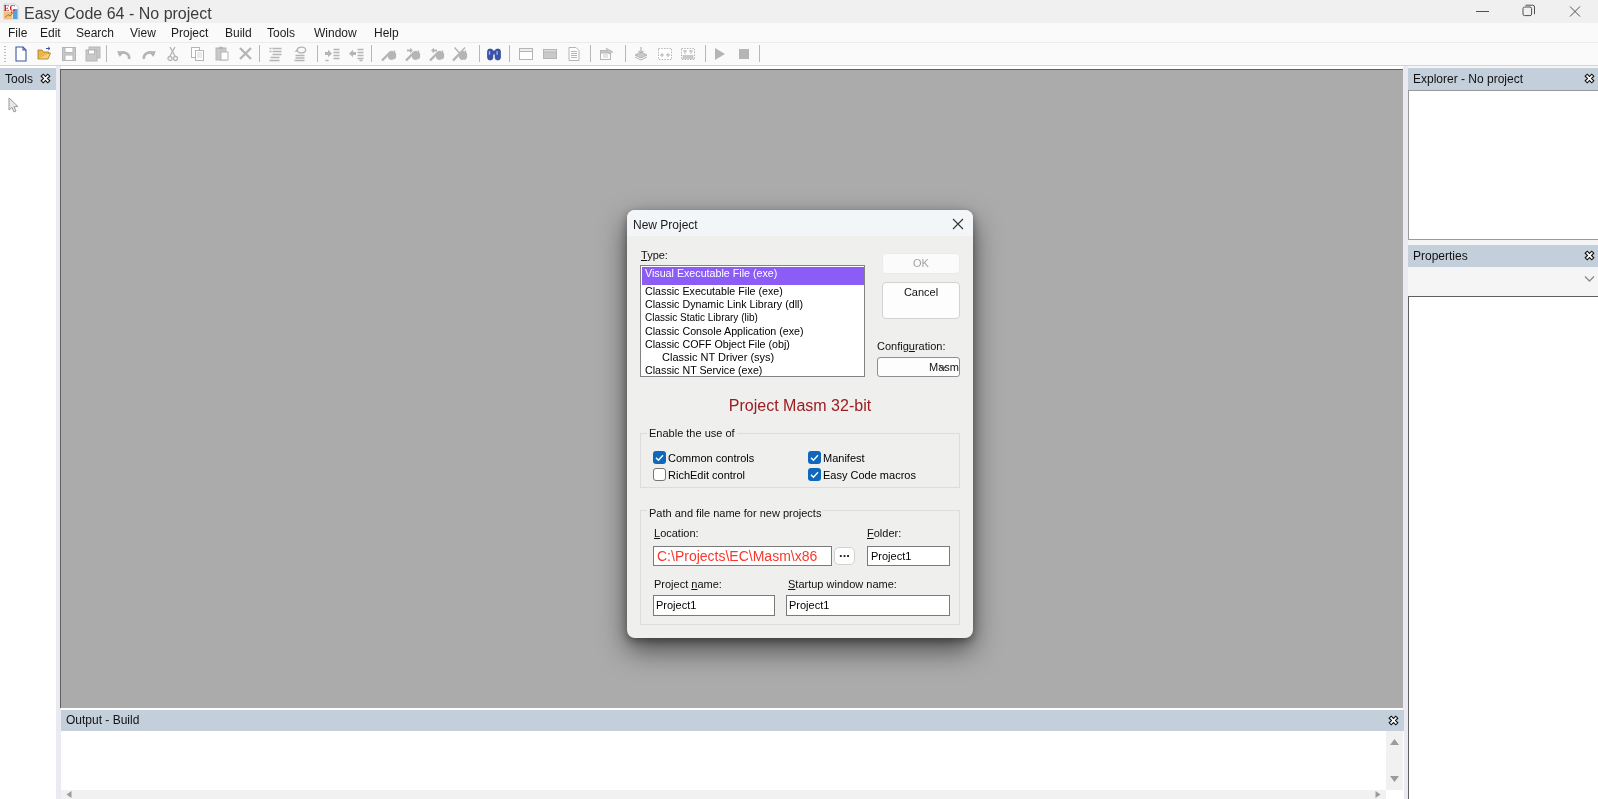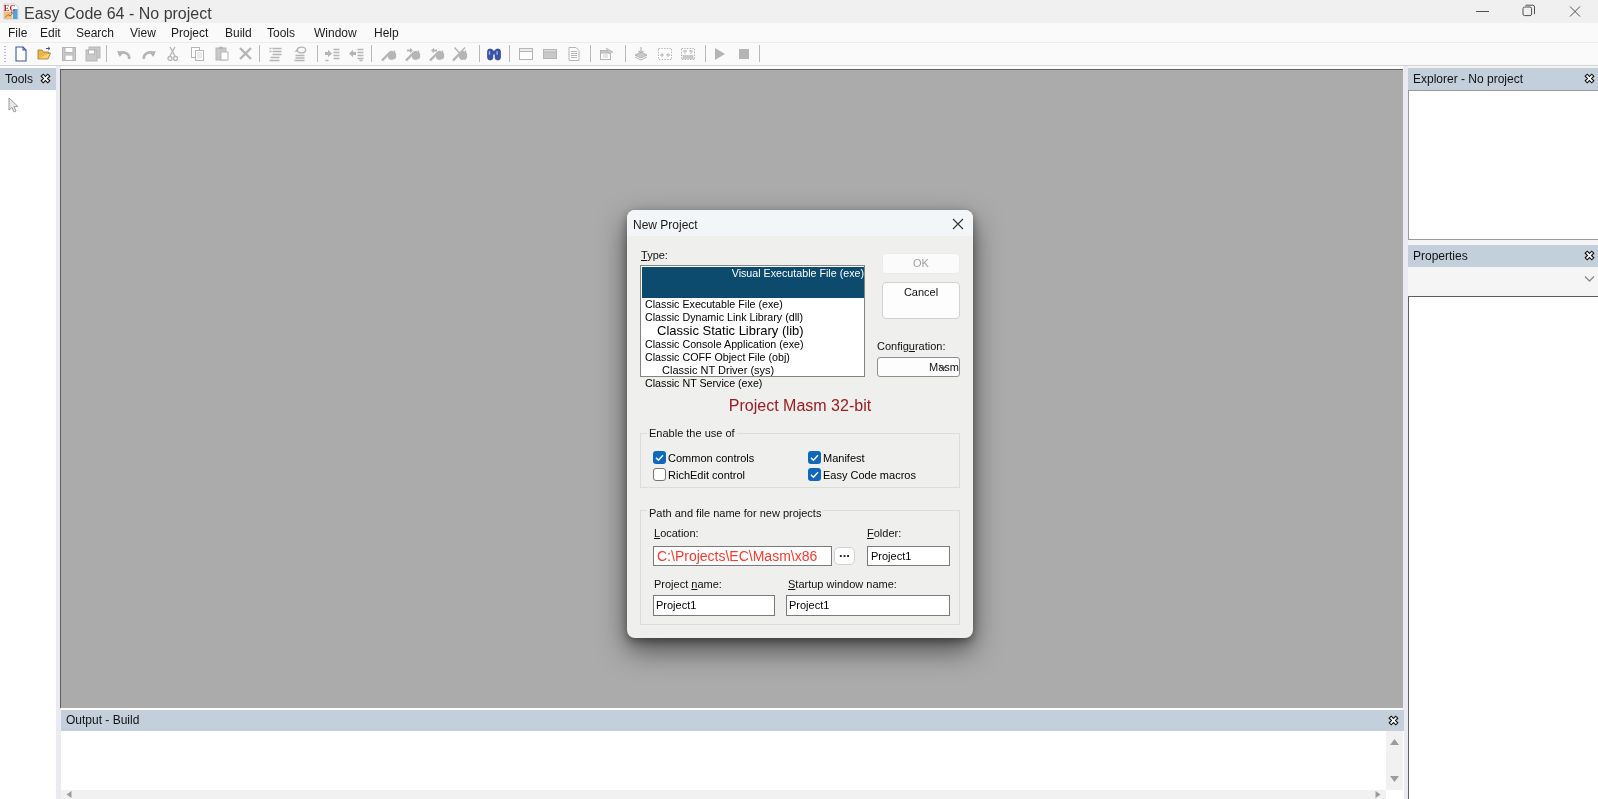--- a/index.html
+++ b/index.html
@@ -247,24 +247,24 @@
 <div class="abs" id="dialog" style="left:627px;top:210px;width:346px;height:428px;background:#efefed;border-radius:8px;box-shadow:0 12px 28px rgba(0,0,0,0.55), 0 3px 9px rgba(0,0,0,0.35);overflow:hidden;">
   <div style="position:absolute;left:0;top:0;width:100%;height:26px;background:#f3f6f9;"></div>
   <div style="position:absolute;left:6px;top:8px;font-size:12px;color:#1a1a1a;">New Project</div>
   <svg style="position:absolute;left:325px;top:8px;" width="12" height="12" viewBox="0 0 12 12">
       <path d="M1 1 L11 11 M11 1 L1 11" stroke="#333" stroke-width="1.1"></path>
     </svg>
 
   <div style="position:absolute;left:14px;top:39px;font-size:11px;color:#111;"><span style="text-decoration:underline">T</span>ype:</div>
 
   <div style="position:absolute;left:13px;top:55px;width:225px;height:112px;background:#fff;border:1.5px solid #828282;padding:1px 0 0 1px;">
-    <div style="height:31px;background:#0c4a6e;color:#fff;font-size:10.7px;line-height:13px;padding-left:3px;text-align:right;">Visual Executable File (exe)</div>
+    <div style="height:18px;background:#8b5cf6;color:#fff;font-size:10.7px;line-height:13px;padding-left:3px;">Visual Executable File (exe)</div>
     <div style="height:13.2px;font-size:10.7px;line-height:13px;padding-left:3px;color:#000;">Classic Executable File (exe)</div>
     <div style="height:13.2px;font-size:10.7px;line-height:13px;padding-left:3px;color:#000;">Classic Dynamic Link Library (dll)</div>
-    <div style="height:13.2px;font-size:13px;line-height:13px;padding-left:15px;color:#000;">Classic Static Library (lib)</div>
+    <div style="height:13.2px;font-size:10px;line-height:13px;padding-left:3px;color:#000;">Classic Static Library (lib)</div>
     <div style="height:13.2px;font-size:10.7px;line-height:13px;padding-left:3px;color:#000;">Classic Console Application (exe)</div>
     <div style="height:13.2px;font-size:10.7px;line-height:13px;padding-left:3px;color:#000;">Classic COFF Object File (obj)</div>
     <div style="height:13.2px;font-size:11px;line-height:13px;padding-left:20px;color:#000;">Classic NT Driver (sys)</div>
     <div style="height:13.2px;font-size:10.7px;line-height:13px;padding-left:3px;color:#000;">Classic NT Service (exe)</div>
   </div>
 
   <div style="position:absolute;left:255px;top:43px;width:78px;height:21px;background:#fbfbfb;border:1px solid #ebebeb;border-radius:4px;font-size:11px;color:#a3a3a3;text-align:center;line-height:19px;">OK</div>
   <div style="position:absolute;left:255px;top:72px;width:78px;height:37px;background:#fdfdfd;border:1px solid #d2d2d2;border-radius:4px;font-size:11px;color:#111;text-align:center;line-height:19px;">Cancel</div>
 
   <div style="position:absolute;left:250px;top:130px;font-size:11px;color:#111;">Config<span style="text-decoration:underline">u</span>ration:</div>

